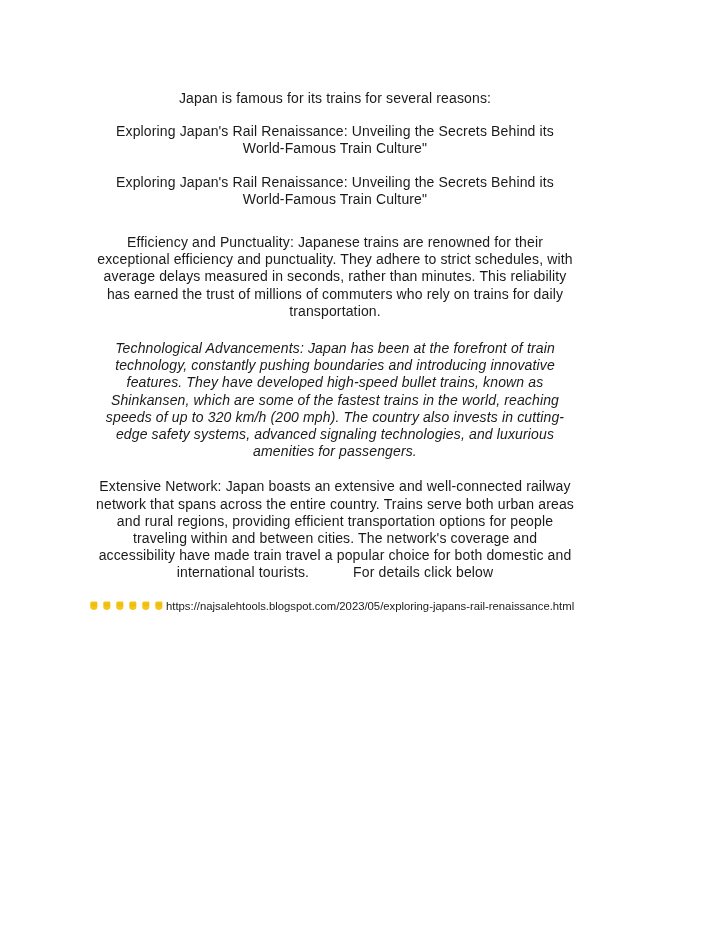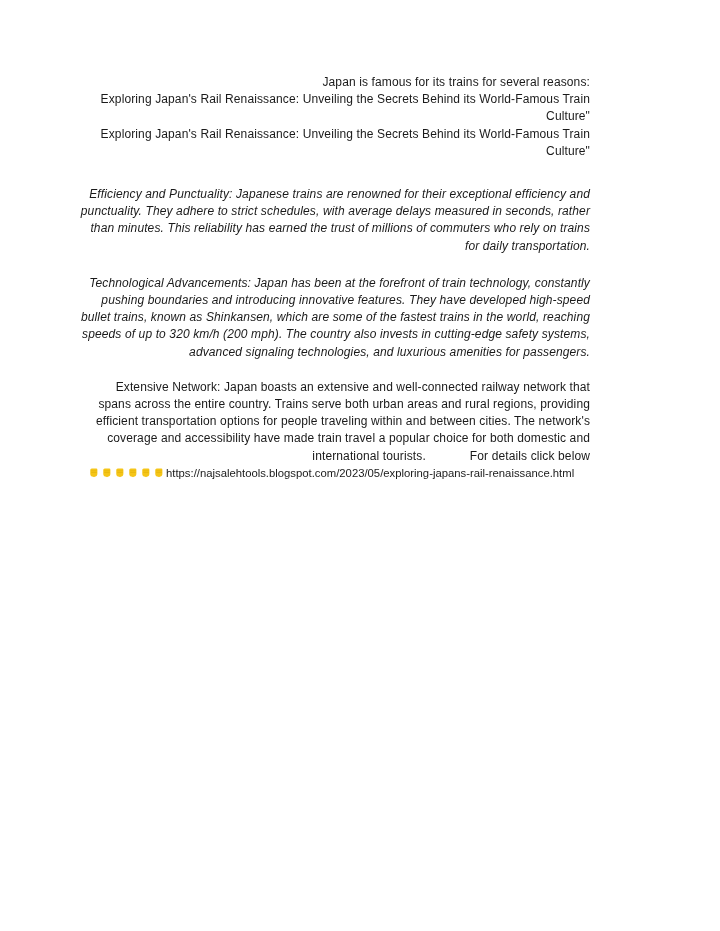--- a/index.html
+++ b/index.html
@@ -21,28 +21,28 @@
     background: #ffffff;
     box-sizing: border-box;
   }
   .doc-body {
     position: absolute;
     left: 80px;
     top: 74px;
     width: 510px;
   }
   .para {
-    font-size: 12px;
+    font-size: 14px;
     line-height: 17.2px;
     color: #1a1a1a;
-    margin: 0;
-    text-align: right;
+    margin: 16px;
+    text-align: center;
     letter-spacing: 0.01em;
   }
-  .block-gap-lg { margin-top: 26px; font-style: italic; }
+  .block-gap-lg { margin-top: 26px; }
   .block-gap-md { margin-top: 20px; font-style: italic; }
   .block-gap-sm { margin-top: 18px; }
   .link-line {
     font-size: 11.3px;
     line-height: 17.2px;
     color: #1a1a1a;
     margin: 0;
     word-break: break-word;
   }
   .emoji-run {

